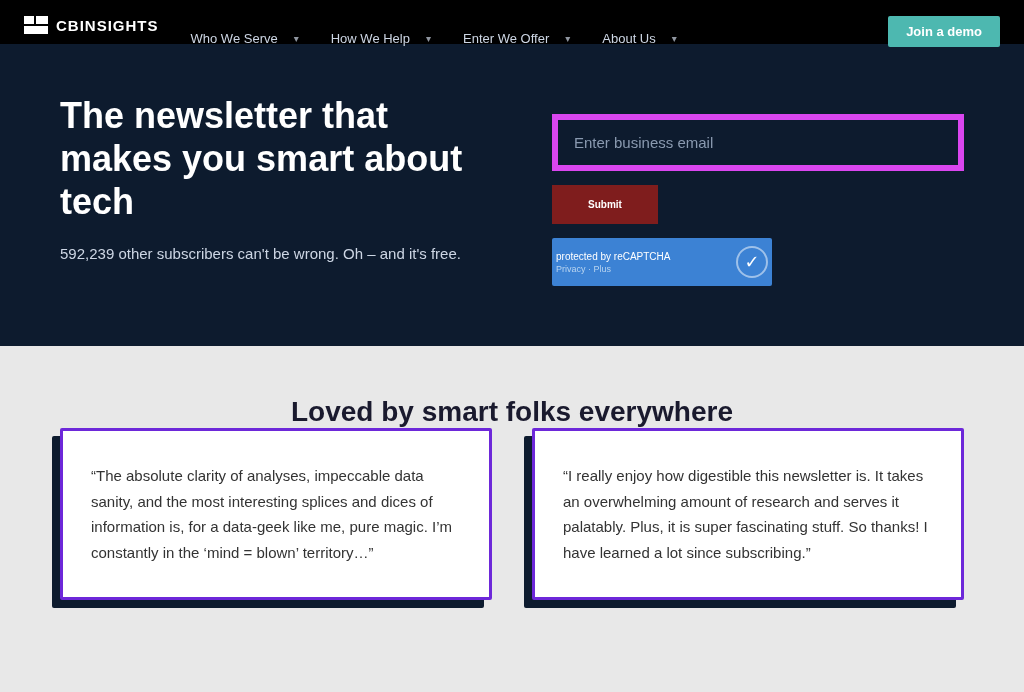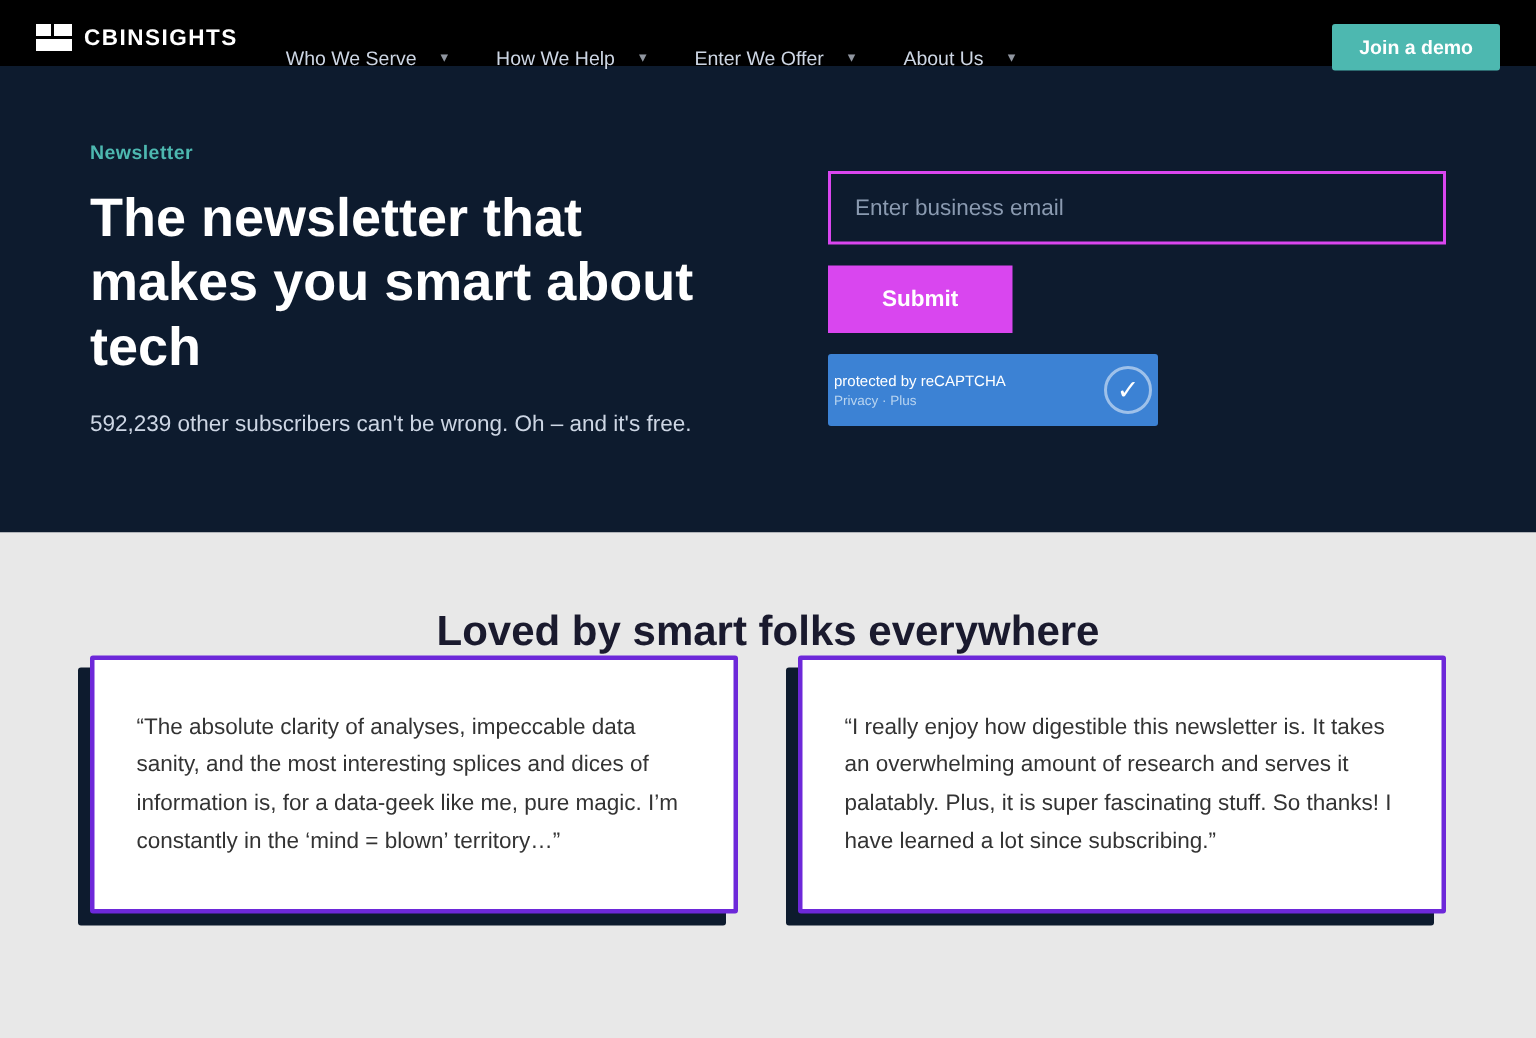--- a/index.html
+++ b/index.html
@@ -99,32 +99,32 @@
     .hero-right {
       flex: 1;
       max-width: 460px;
       padding-top: 20px;
     }
     .email-input {
       width: 100%;
       padding: 14px 16px;
       font-size: 15px;
       background: #0d1b2e;
-      border: 2px solid #d946ef;
+      border: 6px solid #d946ef;
       color: #aab4c0;
       outline: none;
       margin-bottom: 14px;
     }
     .email-input::placeholder { color: #8a9ab0; }
     .submit-btn {
-      background: #d946ef;
+      background: #7f1d1d;
       color: #fff;
       border: none;
       padding: 14px 36px;
-      font-size: 15px;
+      font-size: 10px;
       font-weight: 600;
       cursor: pointer;
       display: block;
       margin-bottom: 14px;
     }
     .recaptcha-box {
       display: flex;
       align-items: center;
       gap: 10px;
       background: #3c82d4;
@@ -218,21 +218,20 @@
     <div class="nav-item">
       <span>About Us</span>
       <span class="chevron-down">▾</span>
     </div>
   </div>
   <button class="nav-cta">Join a demo</button>
 </nav>
 
 <section class="hero">
   <div class="hero-left">
-    <div class="hero-label">Newsletter</div>
     <h1 class="hero-title">The newsletter that makes you smart about tech</h1>
     <p class="hero-subtitle">592,239 other subscribers can't be wrong. Oh – and it's free.</p>
   </div>
   <div class="hero-right">
     <input class="email-input" type="email" placeholder="Enter business email" style="">
     <button class="submit-btn">Submit</button>
     <div class="recaptcha-box">
       <div style="flex:1">
         <div style="color:#fff;font-size:10px;margin-bottom:2px;">protected by reCAPTCHA</div>
         <div style="color:#b8d4f0;font-size:9px;">Privacy · Plus</div>

